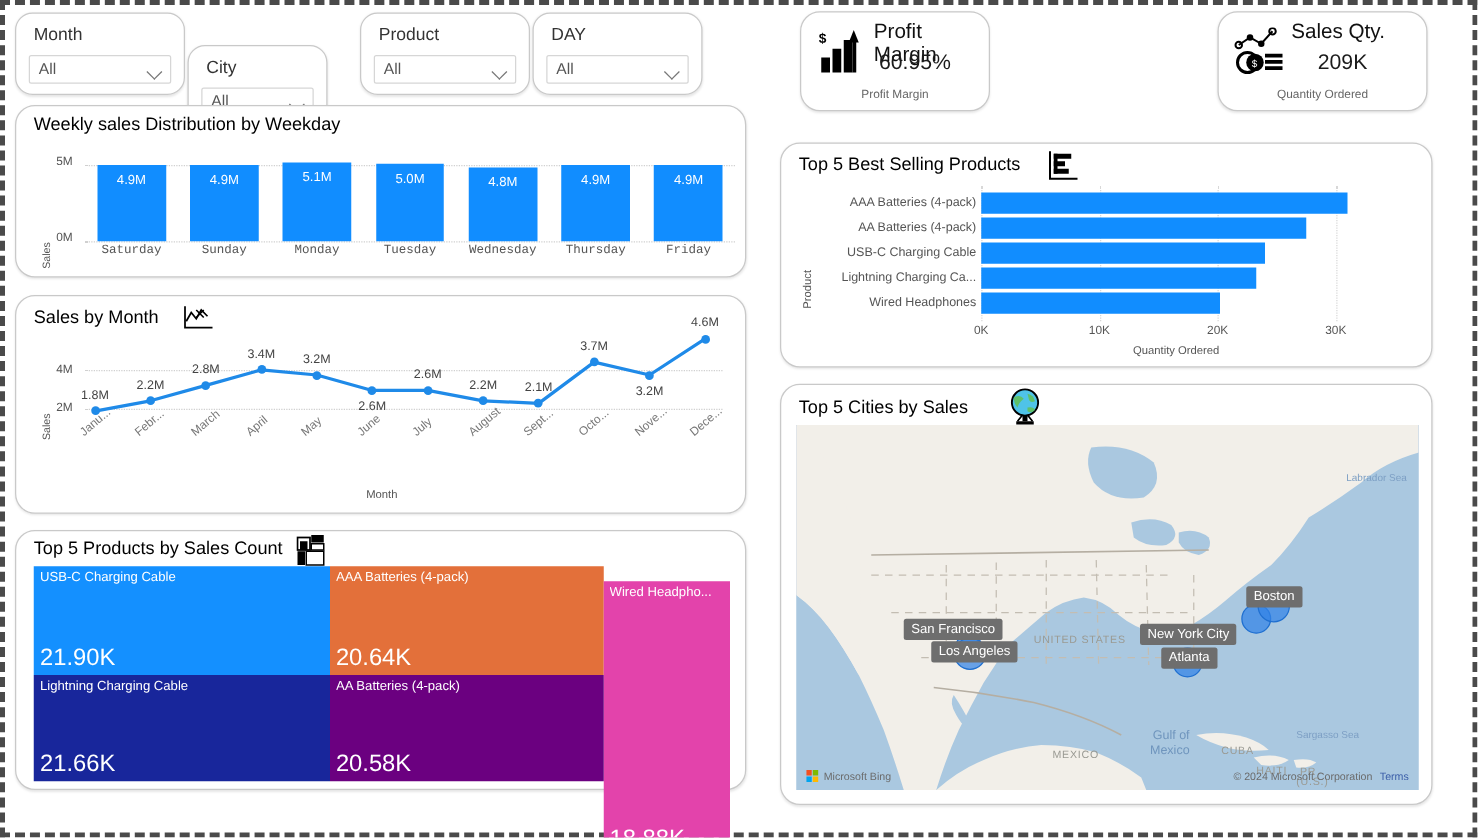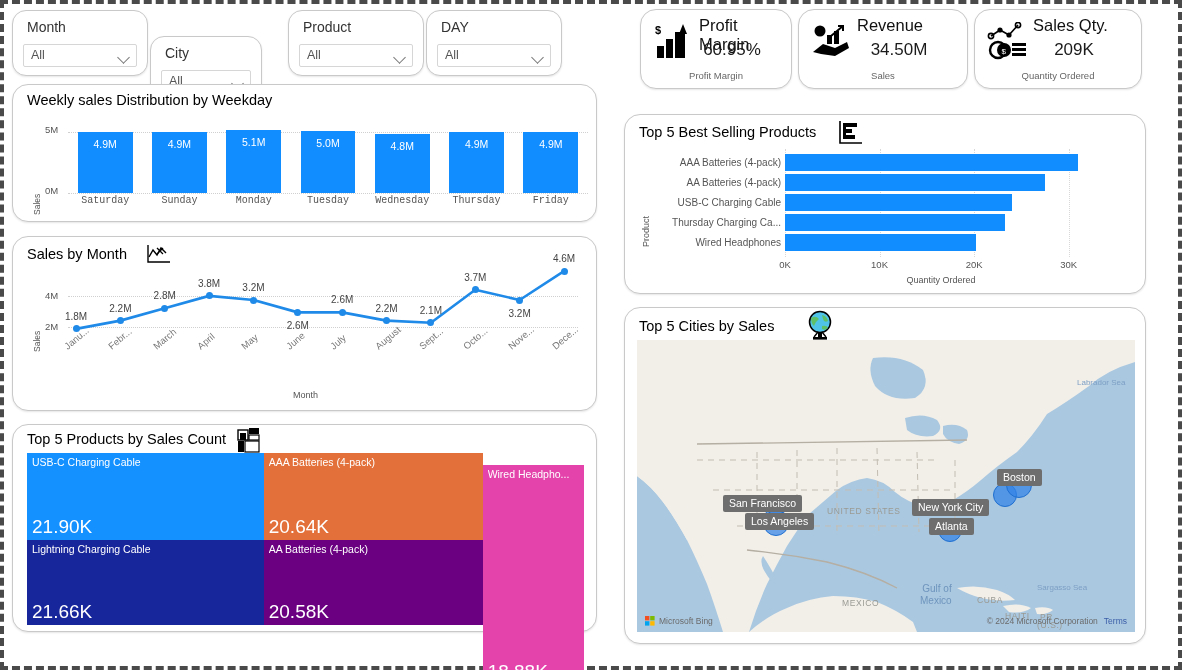--- a/index.html
+++ b/index.html
@@ -184,32 +184,20 @@
       <rect x="13" y="17" width="7" height="19" fill="#000"></rect>
       <rect x="22" y="10" width="7" height="26" fill="#000"></rect>
       <path d="M26 12 L30 2 L34 12 Z" fill="#000"></path>
       <rect x="29" y="10" width="3" height="26" fill="#000"></rect>
     </svg>
     <div class="kpi-title">Profit Margin</div>
     <div class="kpi-value">60.95%</div>
     <div class="kpi-sub">Profit Margin</div>
   </div>
 
-  <div class="card kpi" style="left:794px; top:5px; width:170px;">
-    <svg class="kpi-icon" viewBox="0 0 44 40">
-      <circle cx="9" cy="9" r="5.5" fill="#000"></circle>
-      <path d="M20 14 L32 4 M27 4 L32 4 L32 9" stroke="#000" stroke-width="2" fill="none"></path>
-      <rect x="16" y="13" width="5" height="9" fill="#000"></rect>
-      <rect x="23" y="9" width="5" height="13" fill="#000"></rect>
-      <path d="M2 30 L12 22 L24 26 L36 20 L38 26 L24 34 L10 32 Z" fill="#000"></path>
-    </svg>
-    <div class="kpi-title">Revenue</div>
-    <div class="kpi-value">34.50M</div>
-    <div class="kpi-sub">Sales</div>
-  </div>
 
   <div class="card kpi" style="left:970px; top:5px; width:168px;">
     <svg class="kpi-icon" viewBox="0 0 44 40">
       <polyline points="4,14 13,8 22,13 31,3" stroke="#000" stroke-width="1.6" fill="none"></polyline>
       <circle cx="4" cy="14" r="2.6" fill="none" stroke="#000" stroke-width="1.6"></circle>
       <circle cx="13" cy="8" r="2.6" fill="#000"></circle>
       <circle cx="22" cy="13" r="2.6" fill="#000"></circle>
       <circle cx="31" cy="3" r="2.6" fill="none" stroke="#000" stroke-width="1.6"></circle>
       <circle cx="11" cy="28" r="8" fill="none" stroke="#000" stroke-width="2.4"></circle>
       <circle cx="17" cy="28" r="7" fill="#000"></circle>
@@ -296,21 +284,21 @@
         <div class="lpt" style="left: 315.045px; top: 50.125px; background: rgb(31, 138, 232);"></div>
         <div class="lpt" style="left: 359.409px; top: 52.1875px; background: rgb(31, 138, 232);"></div>
         <div class="lpt" style="left: 403.773px; top: 19.1875px; background: rgb(31, 138, 232);"></div>
         <div class="lpt" style="left: 448.136px; top: 29.5px; background: rgb(31, 138, 232);"></div>
         <div class="lpt" style="left: 492.5px; top: 0.625px; background: rgb(31, 138, 232);"></div>
       </div>
     <div id="month-labels" style="position:absolute; left:55px; top:30px; width:510px; height:80px;">
         <div class="llbl" style="left: -9px; top: 43.875px;">1.8M</div>
         <div class="llbl" style="left: 35.3636px; top: 35.625px;">2.2M</div>
         <div class="llbl" style="left: 79.7273px; top: 23.25px;">2.8M</div>
-        <div class="llbl" style="left: 124.091px; top: 10.875px;">3.8M</div>
+        <div class="llbl" style="left: 124.091px; top: 10.875px;">3.4M</div>
         <div class="llbl" style="left: 168.455px; top: 15px;">3.2M</div>
         <div class="llbl" style="left: 212.818px; top: 53.375px;">2.6M</div>
         <div class="llbl" style="left: 257.182px; top: 27.375px;">2.6M</div>
         <div class="llbl" style="left: 301.545px; top: 35.625px;">2.2M</div>
         <div class="llbl" style="left: 345.909px; top: 37.6875px;">2.1M</div>
         <div class="llbl" style="left: 390.273px; top: 4.6875px;">3.7M</div>
         <div class="llbl" style="left: 434.636px; top: 41px;">3.2M</div>
         <div class="llbl" style="left: 479px; top: -13.875px;">4.6M</div>
       </div>
     <div id="month-cats" style="position:absolute; left:55px; top:100px; width:510px; height:42px;">
@@ -371,21 +359,21 @@
       <rect x="6" y="4" width="14" height="4" fill="#000"></rect>
       <rect x="6" y="10" width="9" height="4" fill="#000"></rect>
       <rect x="6" y="16" width="12" height="4" fill="#000"></rect>
       <rect x="6" y="4" width="3" height="16" fill="#000"></rect>
     </svg>
     <div class="axis-title" style="left:16px; top:132px; transform:rotate(-90deg); transform-origin:left top; font-size:9px;">Product</div>
     <div id="hbar-cats" style="position:absolute; left:26px; top:38px; width:132px; height:100px;">
         <div class="hcat" style="left: 0px; width: 130px; top: 4px;">AAA Batteries (4-pack)</div>
         <div class="hcat" style="left: 0px; width: 130px; top: 24px;">AA Batteries (4-pack)</div>
         <div class="hcat" style="left: 0px; width: 130px; top: 44px;">USB-C Charging Cable</div>
-        <div class="hcat" style="left: 0px; width: 130px; top: 64px;">Thursday Charging Ca...</div>
+        <div class="hcat" style="left: 0px; width: 130px; top: 64px;">Lightning Charging Ca...</div>
         <div class="hcat" style="left: 0px; width: 130px; top: 84px;">Wired Headphones</div>
       </div>
     <div id="hbar-grid" style="position:absolute; left:160px; top:34px; width:312px; height:108px;">
         <div class="vgrid" style="left: 0px; top: 0px; height: 108px;"></div>
         <div class="vgrid" style="left: 94.5455px; top: 0px; height: 108px;"></div>
         <div class="vgrid" style="left: 189.091px; top: 0px; height: 108px;"></div>
         <div class="vgrid" style="left: 283.636px; top: 0px; height: 108px;"></div>
       </div>
     <div id="hbar-bars" style="position:absolute; left:160px; top:38px; width:312px; height:100px;">
         <div class="hbar" style="left: 0px; top: 1px; width: 293.091px; background: rgb(17, 141, 255);"></div>

